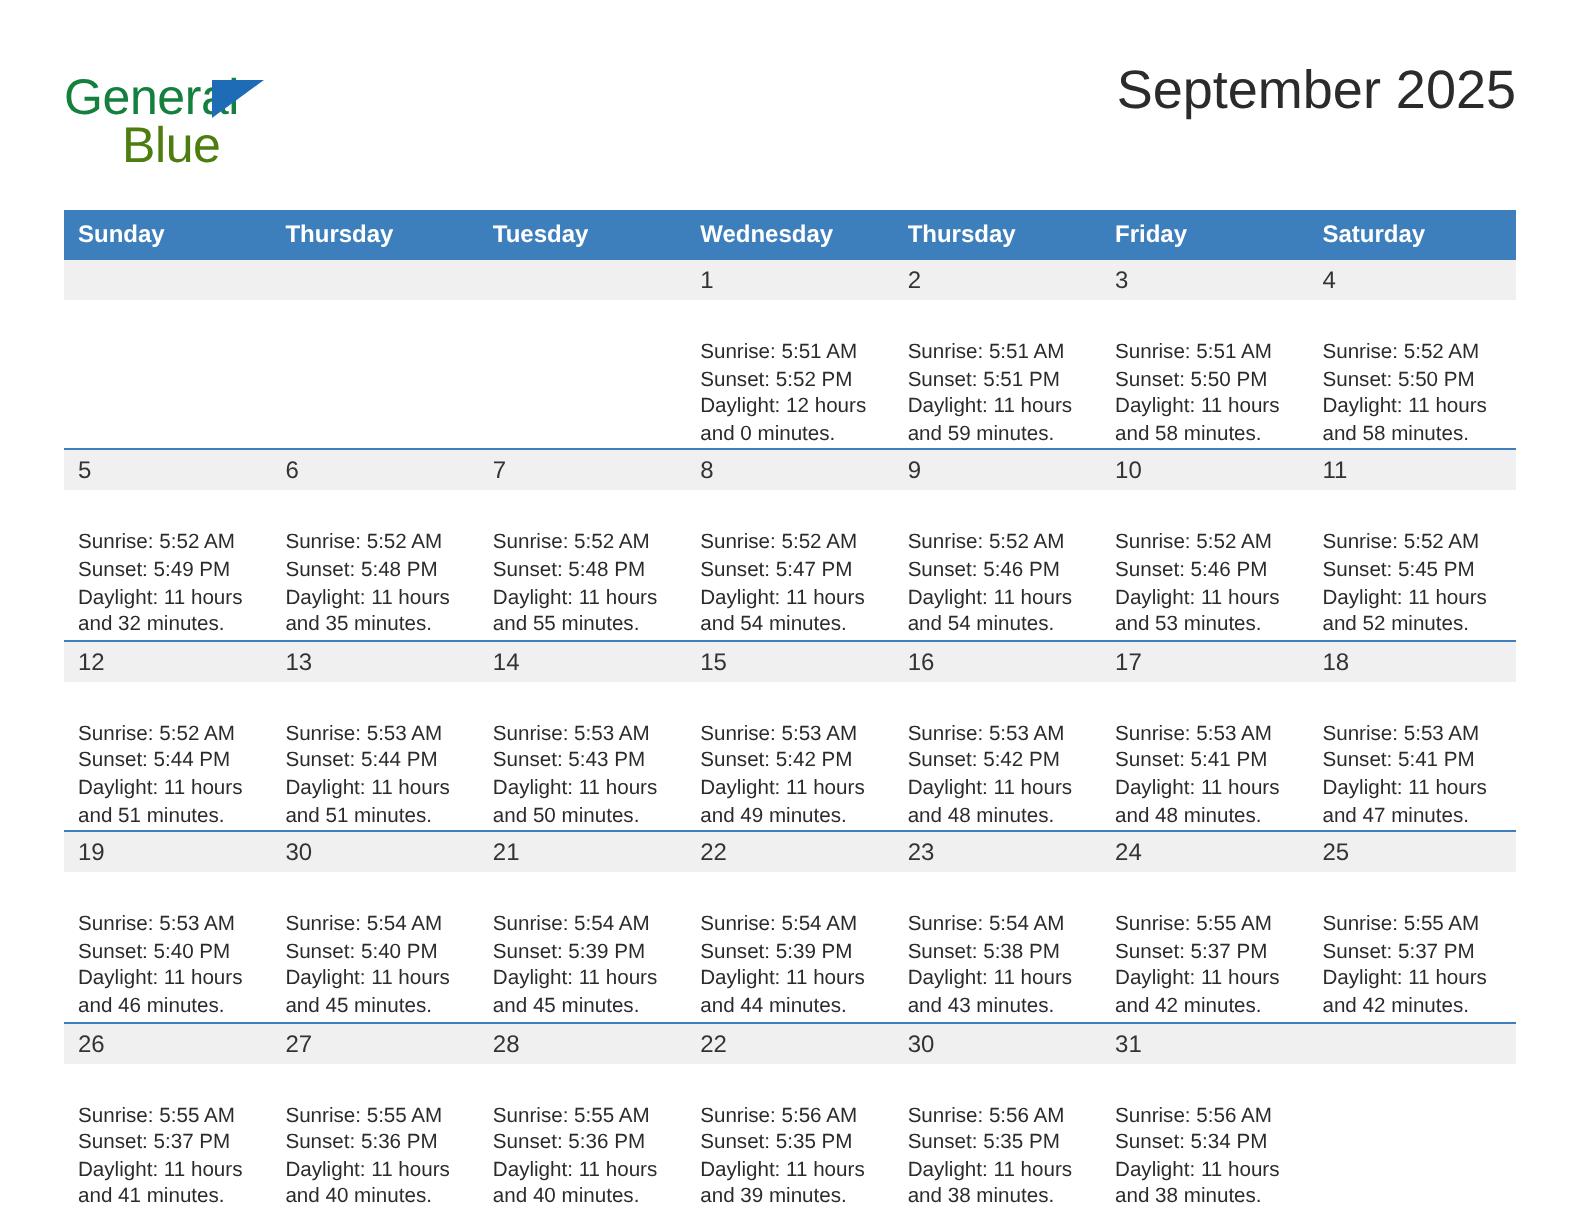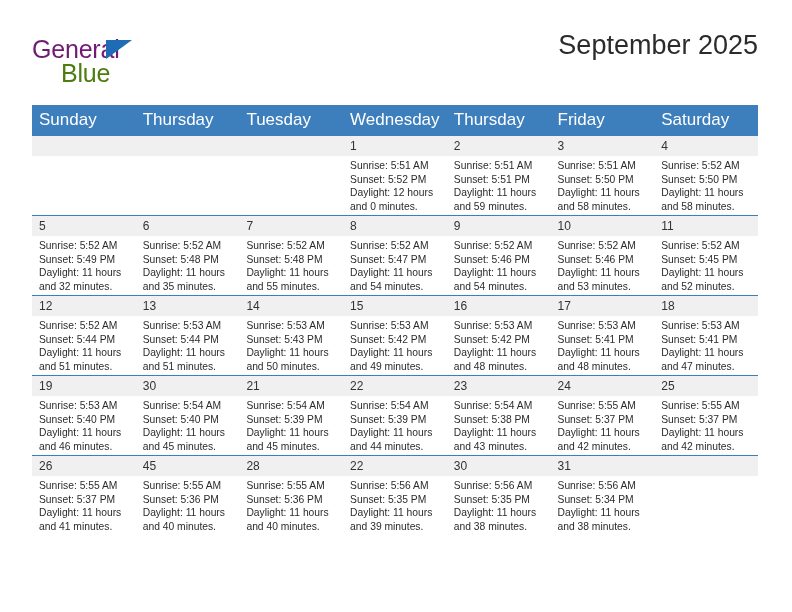--- a/index.html
+++ b/index.html
@@ -36,21 +36,21 @@
     width: 200px;
     height: 56px;
   }
   .logo-general {
     position: absolute;
     left: 0;
     top: 0;
     font-size: 25px;
     line-height: 27px;
     letter-spacing: -0.2px;
-    color: #701a75;
+    color: #15803d;
     font-family: "Liberation Sans", sans-serif;
   }
   .logo-tri {
     position: absolute;
     left: 74px;
     top: 4px;
     width: 0;
     height: 0;
     border-left: 26px solid #1d6cb5;
     border-bottom: 19px solid transparent;
@@ -92,22 +92,22 @@
     position: absolute;
     left: 32px;
     top: 105px;
     width: 726px;
     border-collapse: collapse;
     table-layout: fixed;
   }
   .calendar th {
     background: #3d7ebd;
     color: #ffffff;
-    font-size: 17px;
-    font-weight: normal;
+    font-size: 12px;
+    font-weight: bold;
     text-align: left;
     padding: 5px 0 5px 7px;
     height: 12px;
     font-family: "Liberation Sans", sans-serif;
     margin-top: 46px;
   }
   .calendar td {
     width: 103.7px;
     height: 79px;
     vertical-align: top;
@@ -121,21 +121,21 @@
     font-size: 12px;
     line-height: 16px;
     color: #333333;
     padding: 2px 0 2px 7px;
     height: 16px;
   }
   .daynum.blank {
     color: transparent;
   }
   .info {
-    padding: 3px 6px 0 7px;
+    padding: 20px 6px 0 7px;
     font-size: 10.3px;
     line-height: 13.6px;
     color: #2b2b2b;
     font-family: "Liberation Sans", sans-serif;
   }
   .info div {
     white-space: nowrap;
   }
   td.empty .info { visibility: hidden; }
 </style>
@@ -440,21 +440,21 @@
         <td>
           <span class="daynum">26</span>
           <div class="info">
             <div>Sunrise: 5:55 AM</div>
             <div>Sunset: 5:37 PM</div>
             <div>Daylight: 11 hours</div>
             <div>and 41 minutes.</div>
           </div>
         </td>
         <td>
-          <span class="daynum">45</span>
+          <span class="daynum">27</span>
           <div class="info">
             <div>Sunrise: 5:55 AM</div>
             <div>Sunset: 5:36 PM</div>
             <div>Daylight: 11 hours</div>
             <div>and 40 minutes.</div>
           </div>
         </td>
         <td>
           <span class="daynum">28</span>
           <div class="info">

